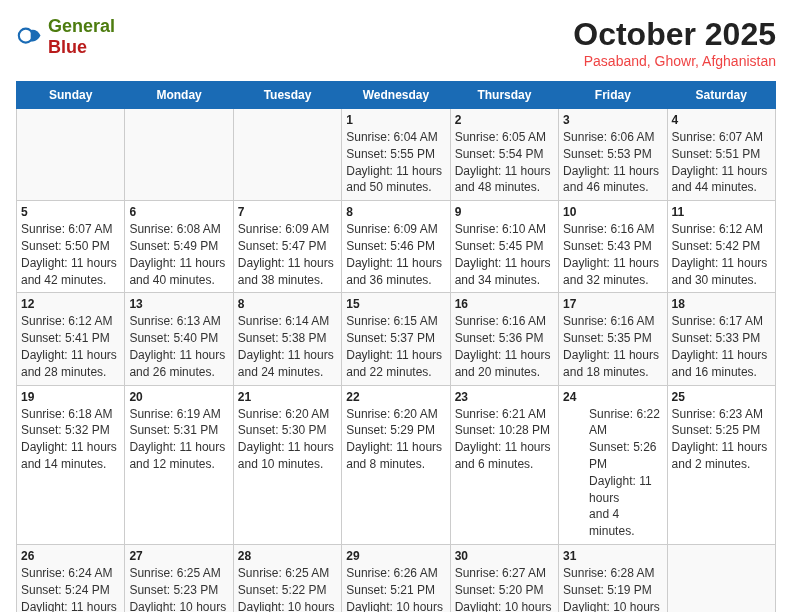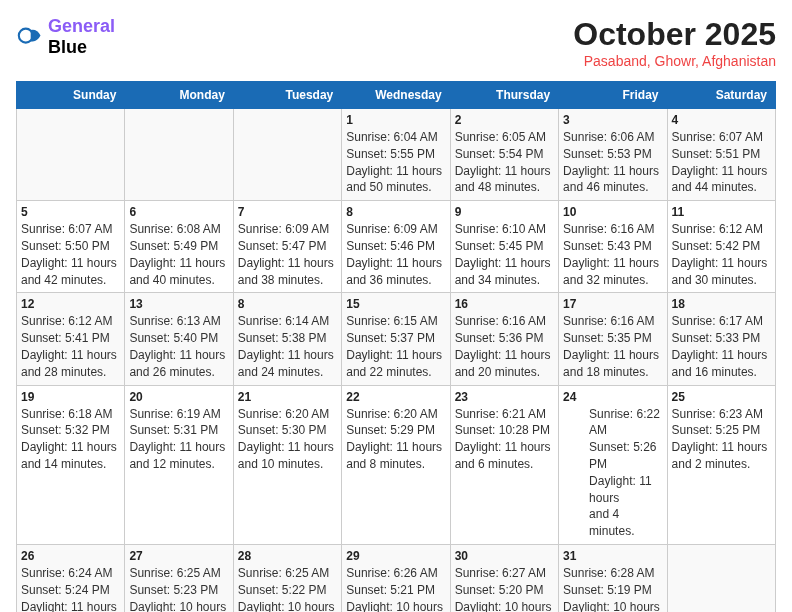--- a/index.html
+++ b/index.html
@@ -17,26 +17,26 @@
       margin-bottom: 12px;
     }
     .logo {
       display: flex;
       align-items: center;
       gap: 4px;
     }
     .logo-text-general {
       font-size: 18px;
       font-weight: bold;
-      color: #8b5cf6;
+      color: #4d7c0f;
     }
     .logo-text-blue {
       font-size: 18px;
       font-weight: bold;
-      color: #000000;
+      color: #b91c1c;
     }
     .logo-icon {
       width: 28px;
       height: 28px;
     }
     .title-section {
       text-align: right;
     }
     .month-title {
       font-size: 32px;
@@ -51,21 +51,21 @@
     .calendar {
       width: 100%;
       border-collapse: collapse;
       border: 1px solid #ccc;
     }
     .calendar th {
       background-color: #1a6bb5;
       color: #fff;
       font-size: 12px;
       padding: 6px 8px;
-      text-align: right;
+      text-align: center;
       border: 1px solid #1a6bb5;
     }
     .calendar td {
       border: 1px solid #ccc;
       vertical-align: top;
       padding: 4px;
       width: calc(100% / 7);
       min-height: 80px;
       font-size: 10.5px;
       color: #333;

